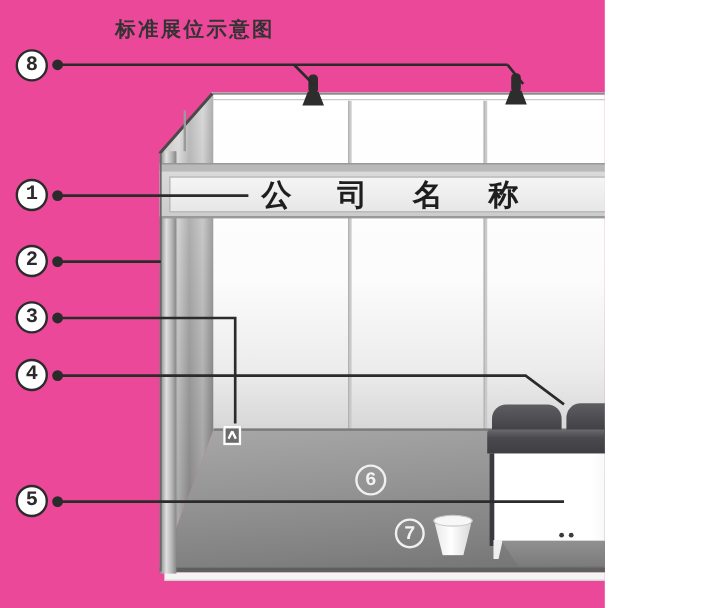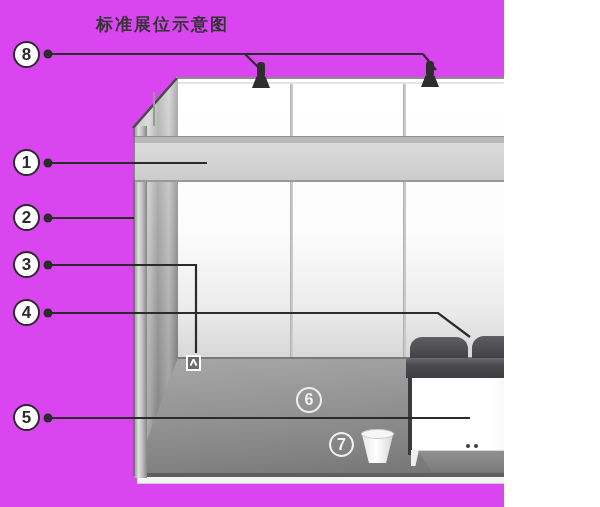--- a/index.html
+++ b/index.html
@@ -1,17 +1,17 @@
 <!DOCTYPE html>
 <html><head>
 <meta charset="utf-8">
 <style>
   html,body{margin:0;padding:0;background:#fff;}
-  .stage{position:relative;width:504px;height:507px;background:#d946ef;overflow:hidden;
-         font-family:Liberation Sans, sans-serif;}
+  .stage{position:relative;width:504px;height:507px;background:#ec4899;overflow:hidden;
+         font-family:Liberation Mono, monospace;}
   .abs{position:absolute;}
 
   
   .blue-strip{left:575px;top:4px;width:25px;height:498px;
     background:linear-gradient(90deg,#e9f4fb,#def0f9 35%,#eef7fc 75%,#e6f2fa);}
 
   
   .back-wall{left:176px;top:77px;width:344px;height:281px;
     background:linear-gradient(180deg,#ffffff 0%,#fcfcfc 55%,#ececec 82%,#d7d7d7 100%);}
   .wall-divider{top:84px;width:2px;height:274px;background:#c9c9c9;border-left:1px solid #b2b2b2;}
@@ -112,20 +112,23 @@
   <div class="abs socket">
     <span class="socket-bar l"></span>
     <span class="socket-bar r"></span>
   </div>
 
   <div class="abs pillar pillar-left"></div>
   <div class="abs pillar pillar-right"></div>
 
   <div class="abs fascia-rail"></div>
   <div class="abs fascia-band"></div>
+  <div class="abs fascia-panel">
+    <span class="fascia-text">公司名称</span>
+  </div>
 
   <div class="abs chair chair-1"></div>
   <div class="abs chair chair-2"></div>
   <div class="abs table-top"></div>
   <div class="abs table-leg leg-l"></div>
   <div class="abs table-leg leg-r"></div>
   <div class="abs table-body">
     <span class="abs handle" style="left:54px;"></span>
     <span class="abs handle" style="left:62px;"></span>
   </div>

